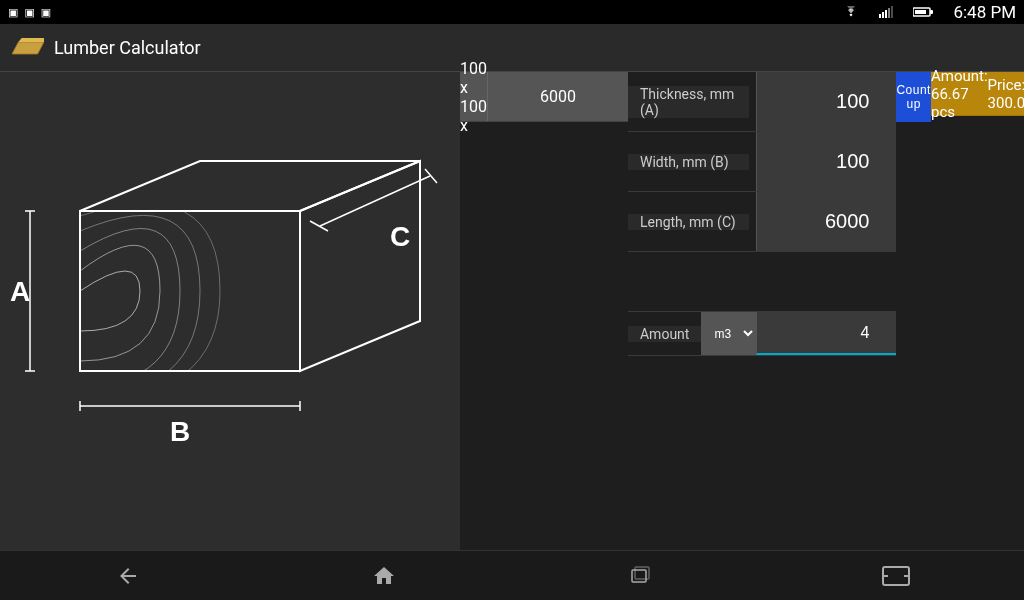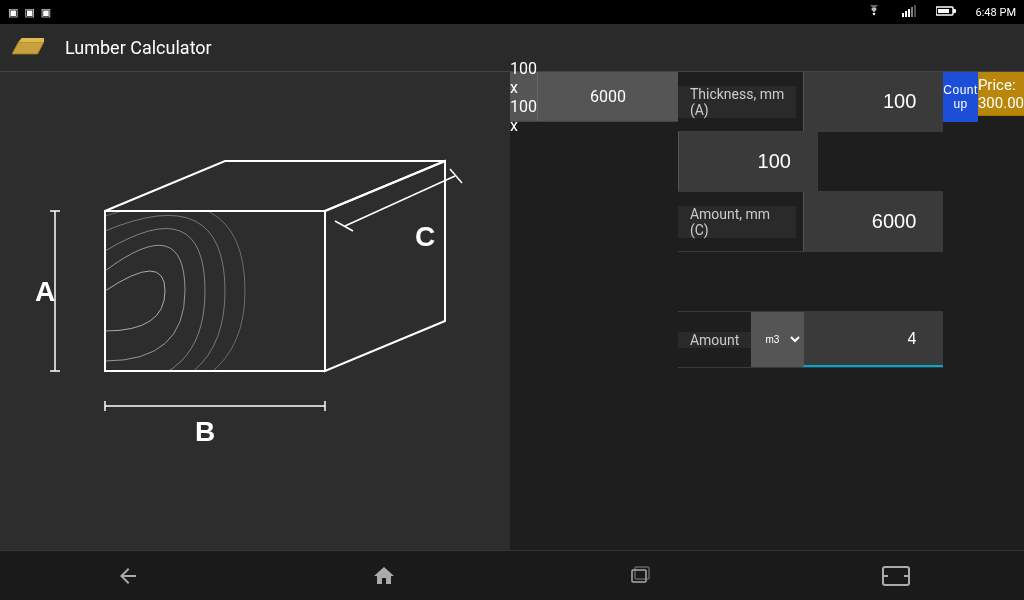--- a/index.html
+++ b/index.html
@@ -17,30 +17,30 @@
       height: 24px;
       background: #000;
       display: flex;
       align-items: center;
       justify-content: space-between;
       padding: 0 8px;
       font-size: 11px;
       color: #fff;
     }
     .status-left { display: flex; gap: 6px; align-items: center; }
-    .status-right { display: flex; gap: 20px; align-items: center; font-size: 11px; }
+    .status-right { display: flex; gap: 20px; align-items: flex-start; font-size: 17px; }
 
     
     .title-bar {
       height: 48px;
       background: #2a2a2a;
       display: flex;
       align-items: center;
       padding: 0 12px;
-      gap: 21px;
+      gap: 10px;
       border-bottom: 1px solid #444;
     }
     .title-icon {
       width: 32px;
       height: 20px;
     }
     .title-text {
       font-size: 18px;
       font-weight: 400;
       color: #fff;
@@ -124,38 +124,38 @@
       font-size: 20px;
       text-align: right;
       padding-right: 12px;
       outline: none;
     }
 
     
     .amount-row {
       display: flex;
       align-items: center;
-      height: 56px;
+      height: 44px;
       border-bottom: 1px solid #3a3a3a;
     }
     .amount-label {
       padding: 0 12px;
       font-size: 14px;
       color: #ccc;
       background: #2a2a2a;
       white-space: nowrap;
     }
     .amount-unit-select {
       flex: 1;
       height: 100%;
       background: #555;
       border: none;
       color: #fff;
-      font-size: 10px;
-      text-align: right;
+      font-size: 12px;
+      text-align: center;
       outline: none;
       cursor: pointer;
       padding: 0 8px;
     }
     .amount-input {
       width: 140px;
       height: 100%;
       background: #3a3a3a;
       border: none;
       border-left: 1px solid #555;
@@ -323,25 +323,26 @@
     </div>
 
     <div class="input-rows">
 
       <div class="input-row">
         <div class="input-label">Thickness, mm (A)</div>
         <input class="input-value" type="number" value="100" style="">
       </div>
 
       <div class="input-row">
+        <div class="input-label">Width, mm (B)</div>
         <input class="input-value" type="number" value="100" style="">
       </div>
 
       <div class="input-row">
-        <div class="input-label">Amount, mm (C)</div>
+        <div class="input-label">Length, mm (C)</div>
         <input class="input-value" type="number" value="6000" style="">
       </div>
 
       <div class="input-row">
       </div>
 
       <div class="amount-row">
         <div class="amount-label">Amount</div>
         <select class="amount-unit-select">
           <option>m3</option>
@@ -349,20 +350,23 @@
         </select>
         <input class="amount-input" type="number" value="4" style="">
       </div>
     </div>
 
     <div class="gold-separator"></div>
 
     <button class="count-up-btn">Count up</button>
 
     <div class="result-row">
+      <span>Amount: 66.67 pcs</span>
+    </div>
+    <div class="result-row">
       <span>Price: 300.00</span>
     </div>
 
   </div>
 </div>
 
 <div class="nav-bar">
   <div class="nav-icon">
     <svg width="24" height="24" viewBox="0 0 24 24">
       <path d="M20 11H7.83l5.59-5.59L12 4l-8 8 8 8 1.41-1.41L7.83 13H20v-2z" fill="#aaa"></path>

